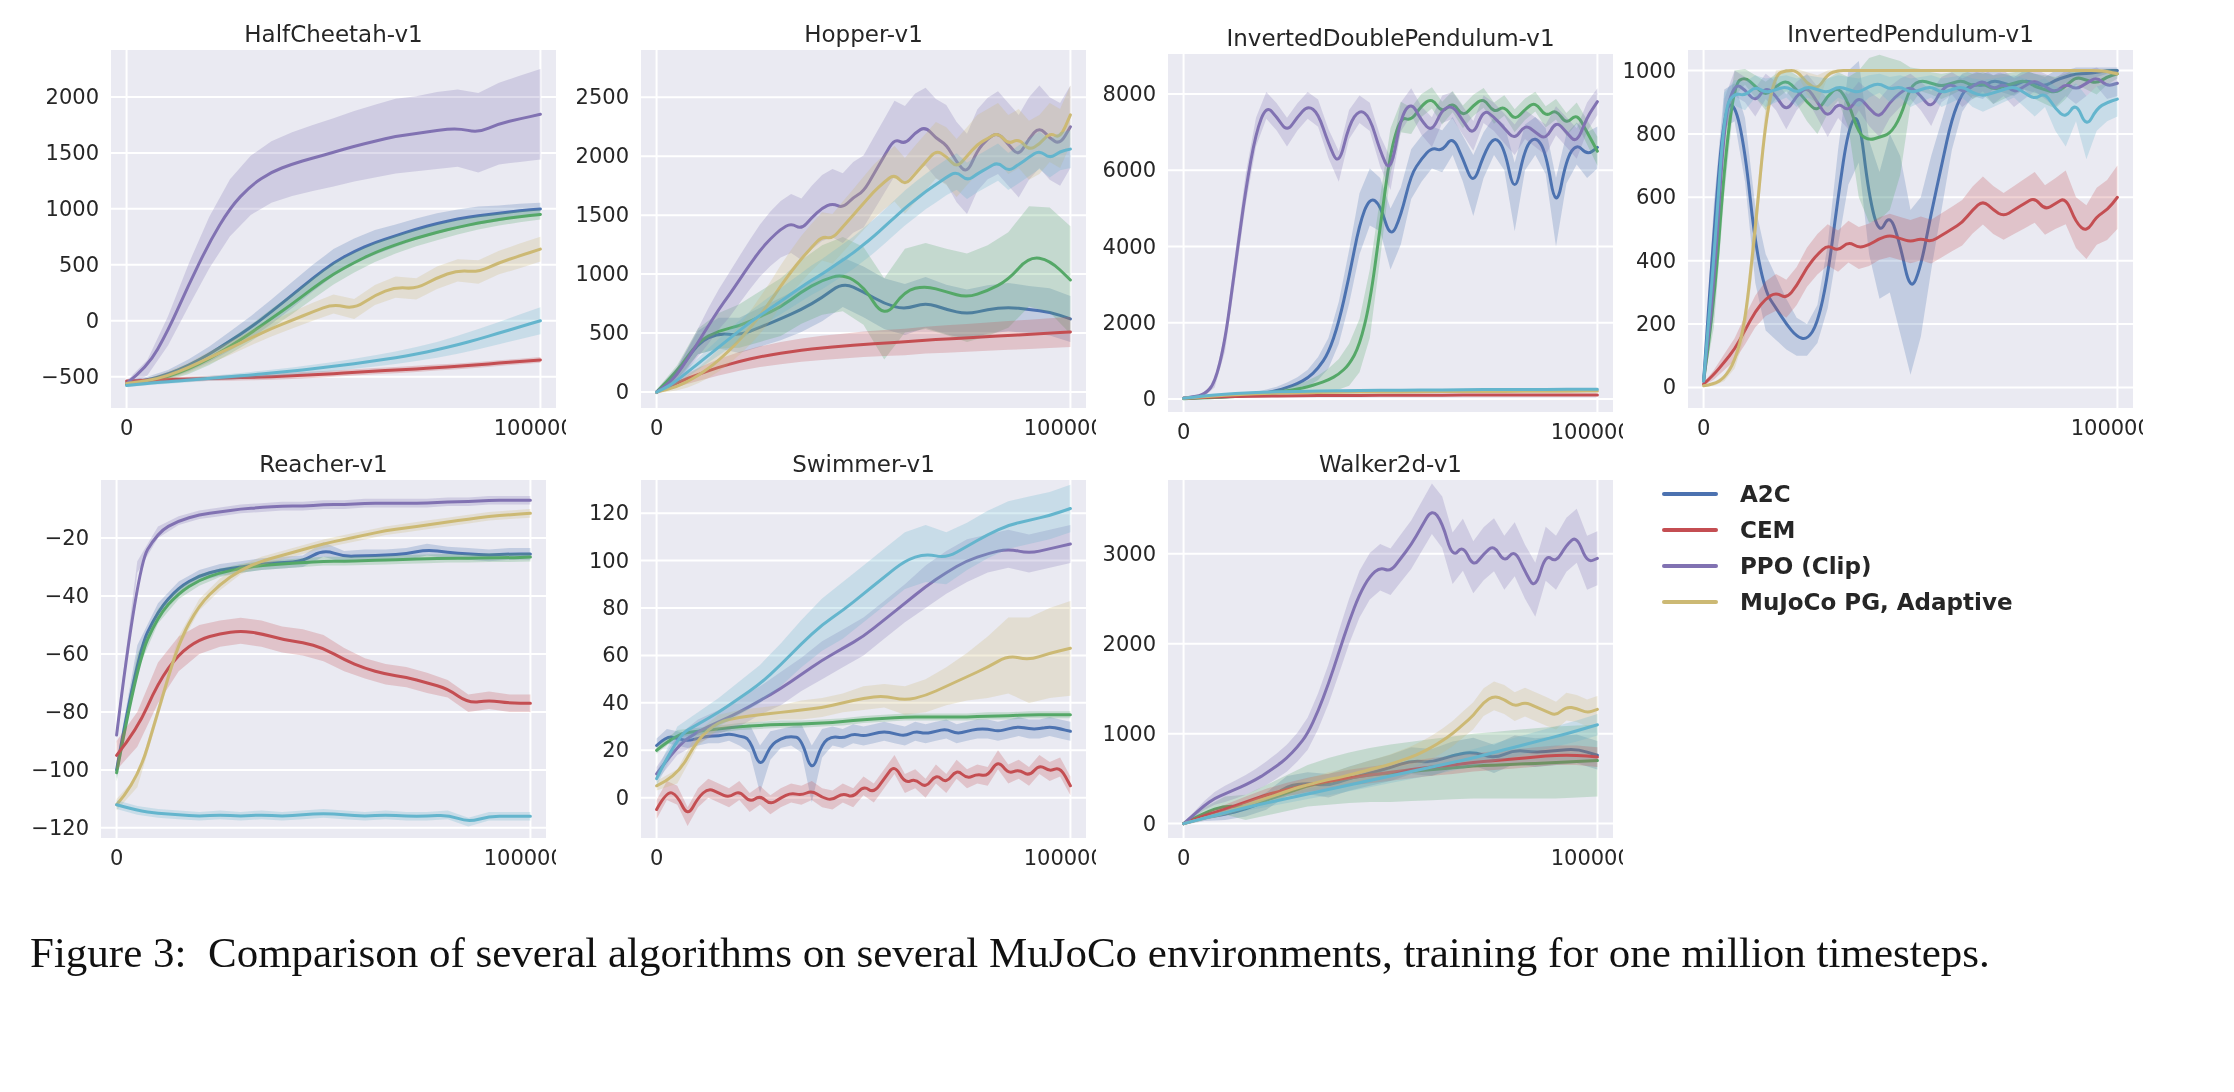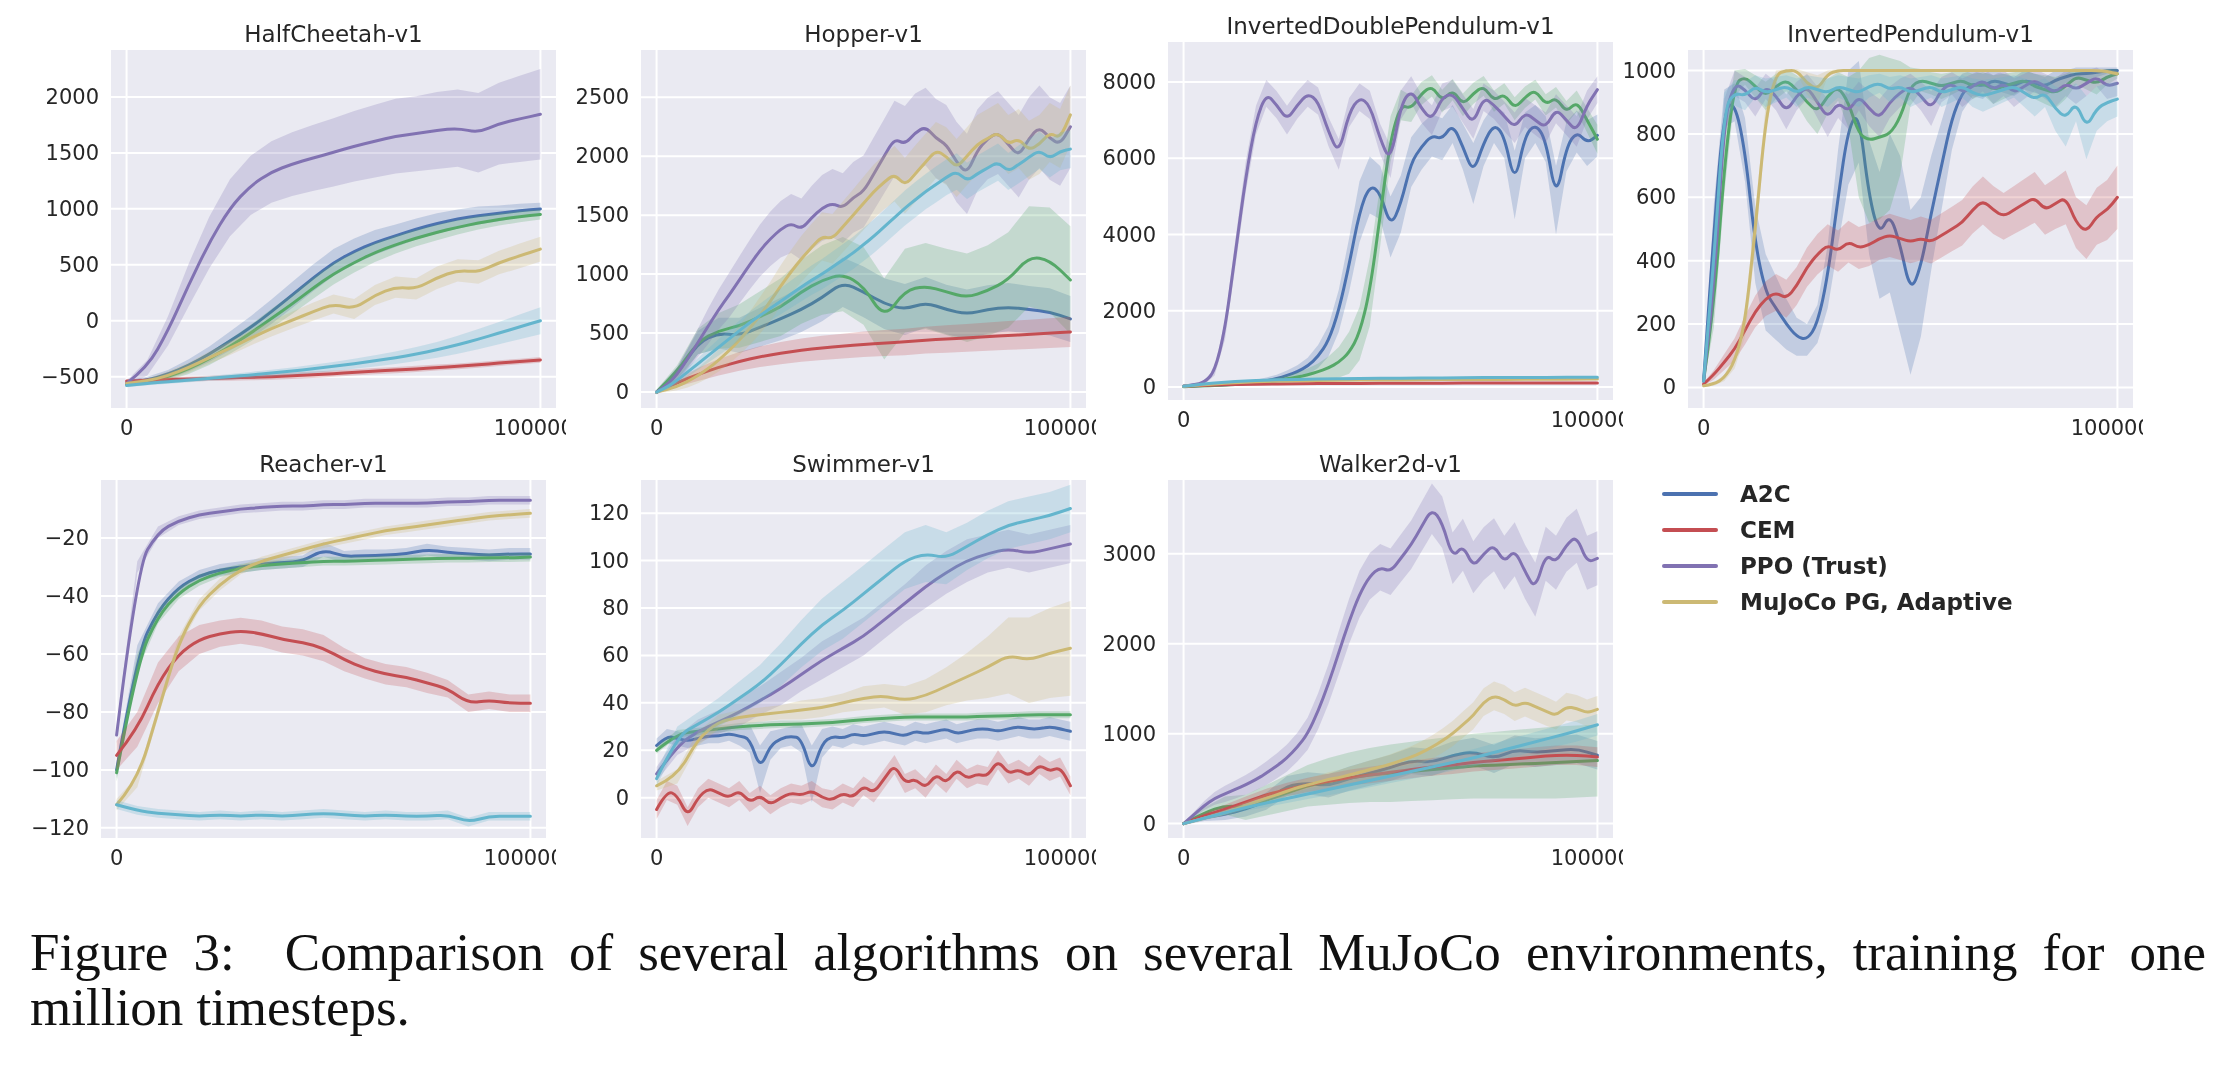--- a/index.html
+++ b/index.html
@@ -7,21 +7,21 @@
     width:2234px;height:1092px;position:relative;overflow:hidden;
     font-family:"DejaVu Sans", sans-serif;
   }
   .chart-cell{position:absolute;width:535px;height:432px;}
   .legend{position:absolute;left:1662px;top:476px;}
   .legend-item{display:flex;align-items:center;height:36px;font-weight:bold;}
   .legend-line{display:inline-block;width:56px;height:4px;border-radius:2px;margin-right:22px;flex:0 0 auto;}
   .legend-label{font-size:23px;color:#262626;line-height:1;}
   .caption{
     position:absolute;left:30px;top:925px;width:2176px;
-    font-family:"Liberation Serif", serif;font-size:53px;line-height:55px;
+    font-family:"Liberation Serif", serif;font-size:43px;line-height:55px;
     color:#111;text-align:justify;
   }
 </style>
 </head>
 <body>
 
 <div class="chart-cell" style="left:31px;top:8px"><svg width="535" height="432" viewBox="0 0 535 432">
       <rect x="80" y="42" width="445" height="358" fill="#EAEAF2"></rect>
       <line x1="80" x2="525" y1="368.675" y2="368.675" stroke="#FFFFFF" stroke-width="2"></line>
       <line x1="80" x2="525" y1="312.7375" y2="312.7375" stroke="#FFFFFF" stroke-width="2"></line>
@@ -78,21 +78,21 @@
       <text x="302.5" y="34" text-anchor="middle" font-size="23" fill="#262626" font-family="DejaVu Sans, sans-serif">Hopper-v1</text>
       <text x="68" y="391.07578253706754" text-anchor="end" font-size="21" fill="#262626" font-family="DejaVu Sans, sans-serif">0</text>
       <text x="68" y="332.09719934102145" text-anchor="end" font-size="21" fill="#262626" font-family="DejaVu Sans, sans-serif">500</text>
       <text x="68" y="273.1186161449753" text-anchor="end" font-size="21" fill="#262626" font-family="DejaVu Sans, sans-serif">1000</text>
       <text x="68" y="214.14003294892916" text-anchor="end" font-size="21" fill="#262626" font-family="DejaVu Sans, sans-serif">1500</text>
       <text x="68" y="155.16144975288304" text-anchor="end" font-size="21" fill="#262626" font-family="DejaVu Sans, sans-serif">2000</text>
       <text x="68" y="96.18286655683687" text-anchor="end" font-size="21" fill="#262626" font-family="DejaVu Sans, sans-serif">2500</text>
       <text x="95.575" y="427" text-anchor="middle" font-size="21" fill="#262626" font-family="DejaVu Sans, sans-serif">0</text>
       <text x="509.425" y="427" text-anchor="middle" font-size="21" fill="#262626" font-family="DejaVu Sans, sans-serif">1000000</text>
     </svg></div>
-<div class="chart-cell" style="left:1088px;top:0"><svg width="535" height="432" viewBox="0 0 535 432">
+<div class="chart-cell" style="left:1088px;top:12px"><svg width="535" height="432" viewBox="0 0 535 432">
       <rect x="80" y="42" width="445" height="358" fill="#EAEAF2"></rect>
       <line x1="80" x2="525" y1="387.03727369542065" y2="387.03727369542065" stroke="#FFFFFF" stroke-width="2"></line>
       <line x1="80" x2="525" y1="310.7859424920128" y2="310.7859424920128" stroke="#FFFFFF" stroke-width="2"></line>
       <line x1="80" x2="525" y1="234.53461128860488" y2="234.53461128860488" stroke="#FFFFFF" stroke-width="2"></line>
       <line x1="80" x2="525" y1="158.283280085197" y2="158.283280085197" stroke="#FFFFFF" stroke-width="2"></line>
       <line x1="80" x2="525" y1="82.03194888178916" y2="82.03194888178916" stroke="#FFFFFF" stroke-width="2"></line>
       <line x1="95.575" x2="95.575" y1="42" y2="400" stroke="#FFFFFF" stroke-width="2"></line>
       <line x1="509.425" x2="509.425" y1="42" y2="400" stroke="#FFFFFF" stroke-width="2"></line>
       <path d="M95.6,385.9L105.9,385.3L116.3,384.7L126.6,384.2L137.0,383.6L147.3,382.5L157.7,381.3L168.0,379.8L178.3,377.5L188.7,374.8L199.0,370.6L209.4,365.3L219.7,357.7L230.1,345.1L240.4,326.0L250.8,289.8L261.1,238.3L271.5,181.2L281.8,156.4L292.2,165.9L302.5,196.4L312.8,175.4L323.2,137.3L333.5,124.0L343.9,114.4L354.2,118.3L364.6,104.9L374.9,124.0L385.3,143.0L395.6,120.2L406.0,104.9L416.3,112.5L426.7,150.7L437.0,112.5L447.3,104.9L457.7,116.3L468.0,165.9L478.4,122.1L488.7,110.6L499.1,120.2L509.4,114.4L509.4,156.4L499.1,165.9L488.7,152.6L478.4,171.6L468.0,234.5L457.7,162.1L447.3,143.0L437.0,158.3L426.7,219.3L416.3,158.3L406.0,143.0L395.6,165.9L385.3,204.0L374.9,169.7L364.6,143.0L354.2,160.2L343.9,156.4L333.5,169.7L323.2,186.9L312.8,232.6L302.5,257.4L292.2,219.3L281.8,213.6L271.5,242.2L261.1,291.7L250.8,331.8L240.4,356.5L230.1,368.0L219.7,374.5L209.4,378.3L199.0,380.6L188.7,382.5L178.3,383.6L168.0,384.4L157.7,385.1L147.3,385.5L137.0,385.9L126.6,386.1L116.3,386.3L105.9,386.5L95.6,386.7Z" fill="#4C72B0" fill-opacity="0.25" stroke="none"></path>
       <path d="M95.6,386.3Q105.9,385.9 111.1,385.7Q116.3,385.5 121.4,385.3Q126.6,385.1 131.8,384.9Q137.0,384.7 142.1,384.4Q147.3,384.0 152.5,383.6Q157.7,383.2 162.8,382.7Q168.0,382.1 173.2,381.3Q178.3,380.6 183.5,379.6Q188.7,378.6 193.9,377.1Q199.0,375.6 204.2,373.7Q209.4,371.8 214.6,368.9Q219.7,366.1 224.9,361.3Q230.1,356.5 235.2,348.9Q240.4,341.3 245.6,326.0Q250.8,310.8 255.9,287.9Q261.1,265.0 266.3,238.3Q271.5,211.7 276.6,198.3Q281.8,185.0 287.0,188.8Q292.2,192.6 297.3,209.8Q302.5,226.9 307.7,215.5Q312.8,204.0 318.0,183.1Q323.2,162.1 328.4,154.5Q333.5,146.8 338.7,141.1Q343.9,135.4 349.1,137.3Q354.2,139.2 359.4,131.6Q364.6,124.0 369.8,135.4Q374.9,146.8 380.1,160.2Q385.3,173.5 390.4,158.3Q395.6,143.0 400.8,133.5Q406.0,124.0 411.1,129.7Q416.3,135.4 421.5,160.2Q426.7,185.0 431.8,160.2Q437.0,135.4 442.2,129.7Q447.3,124.0 452.5,131.6Q457.7,139.2 462.9,169.7Q468.0,200.2 473.2,173.5Q478.4,146.8 483.6,139.2Q488.7,131.6 493.9,137.3Q499.1,143.0 504.3,139.2L509.4,135.4" fill="none" stroke="#4C72B0" stroke-width="3" stroke-linejoin="round" stroke-linecap="round"></path>
@@ -247,21 +247,21 @@
   <div class="legend-item">
     <span class="legend-line" style="background: rgb(76, 114, 176);"></span>
     <span class="legend-label">A2C</span>
   </div>
   <div class="legend-item">
     <span class="legend-line" style="background: rgb(196, 78, 82);"></span>
     <span class="legend-label">CEM</span>
   </div>
   <div class="legend-item">
     <span class="legend-line" style="background: rgb(129, 114, 178);"></span>
-    <span class="legend-label">PPO (Trust)</span>
+    <span class="legend-label">PPO (Clip)</span>
   </div>
   <div class="legend-item">
     <span class="legend-line" style="background: rgb(204, 185, 116);"></span>
     <span class="legend-label">MuJoCo PG, Adaptive</span>
   </div>
 </div>
 
 <div class="caption">Figure 3:&nbsp; Comparison of several algorithms on several MuJoCo environments, training for one million timesteps.</div>
 
 </body></html>

